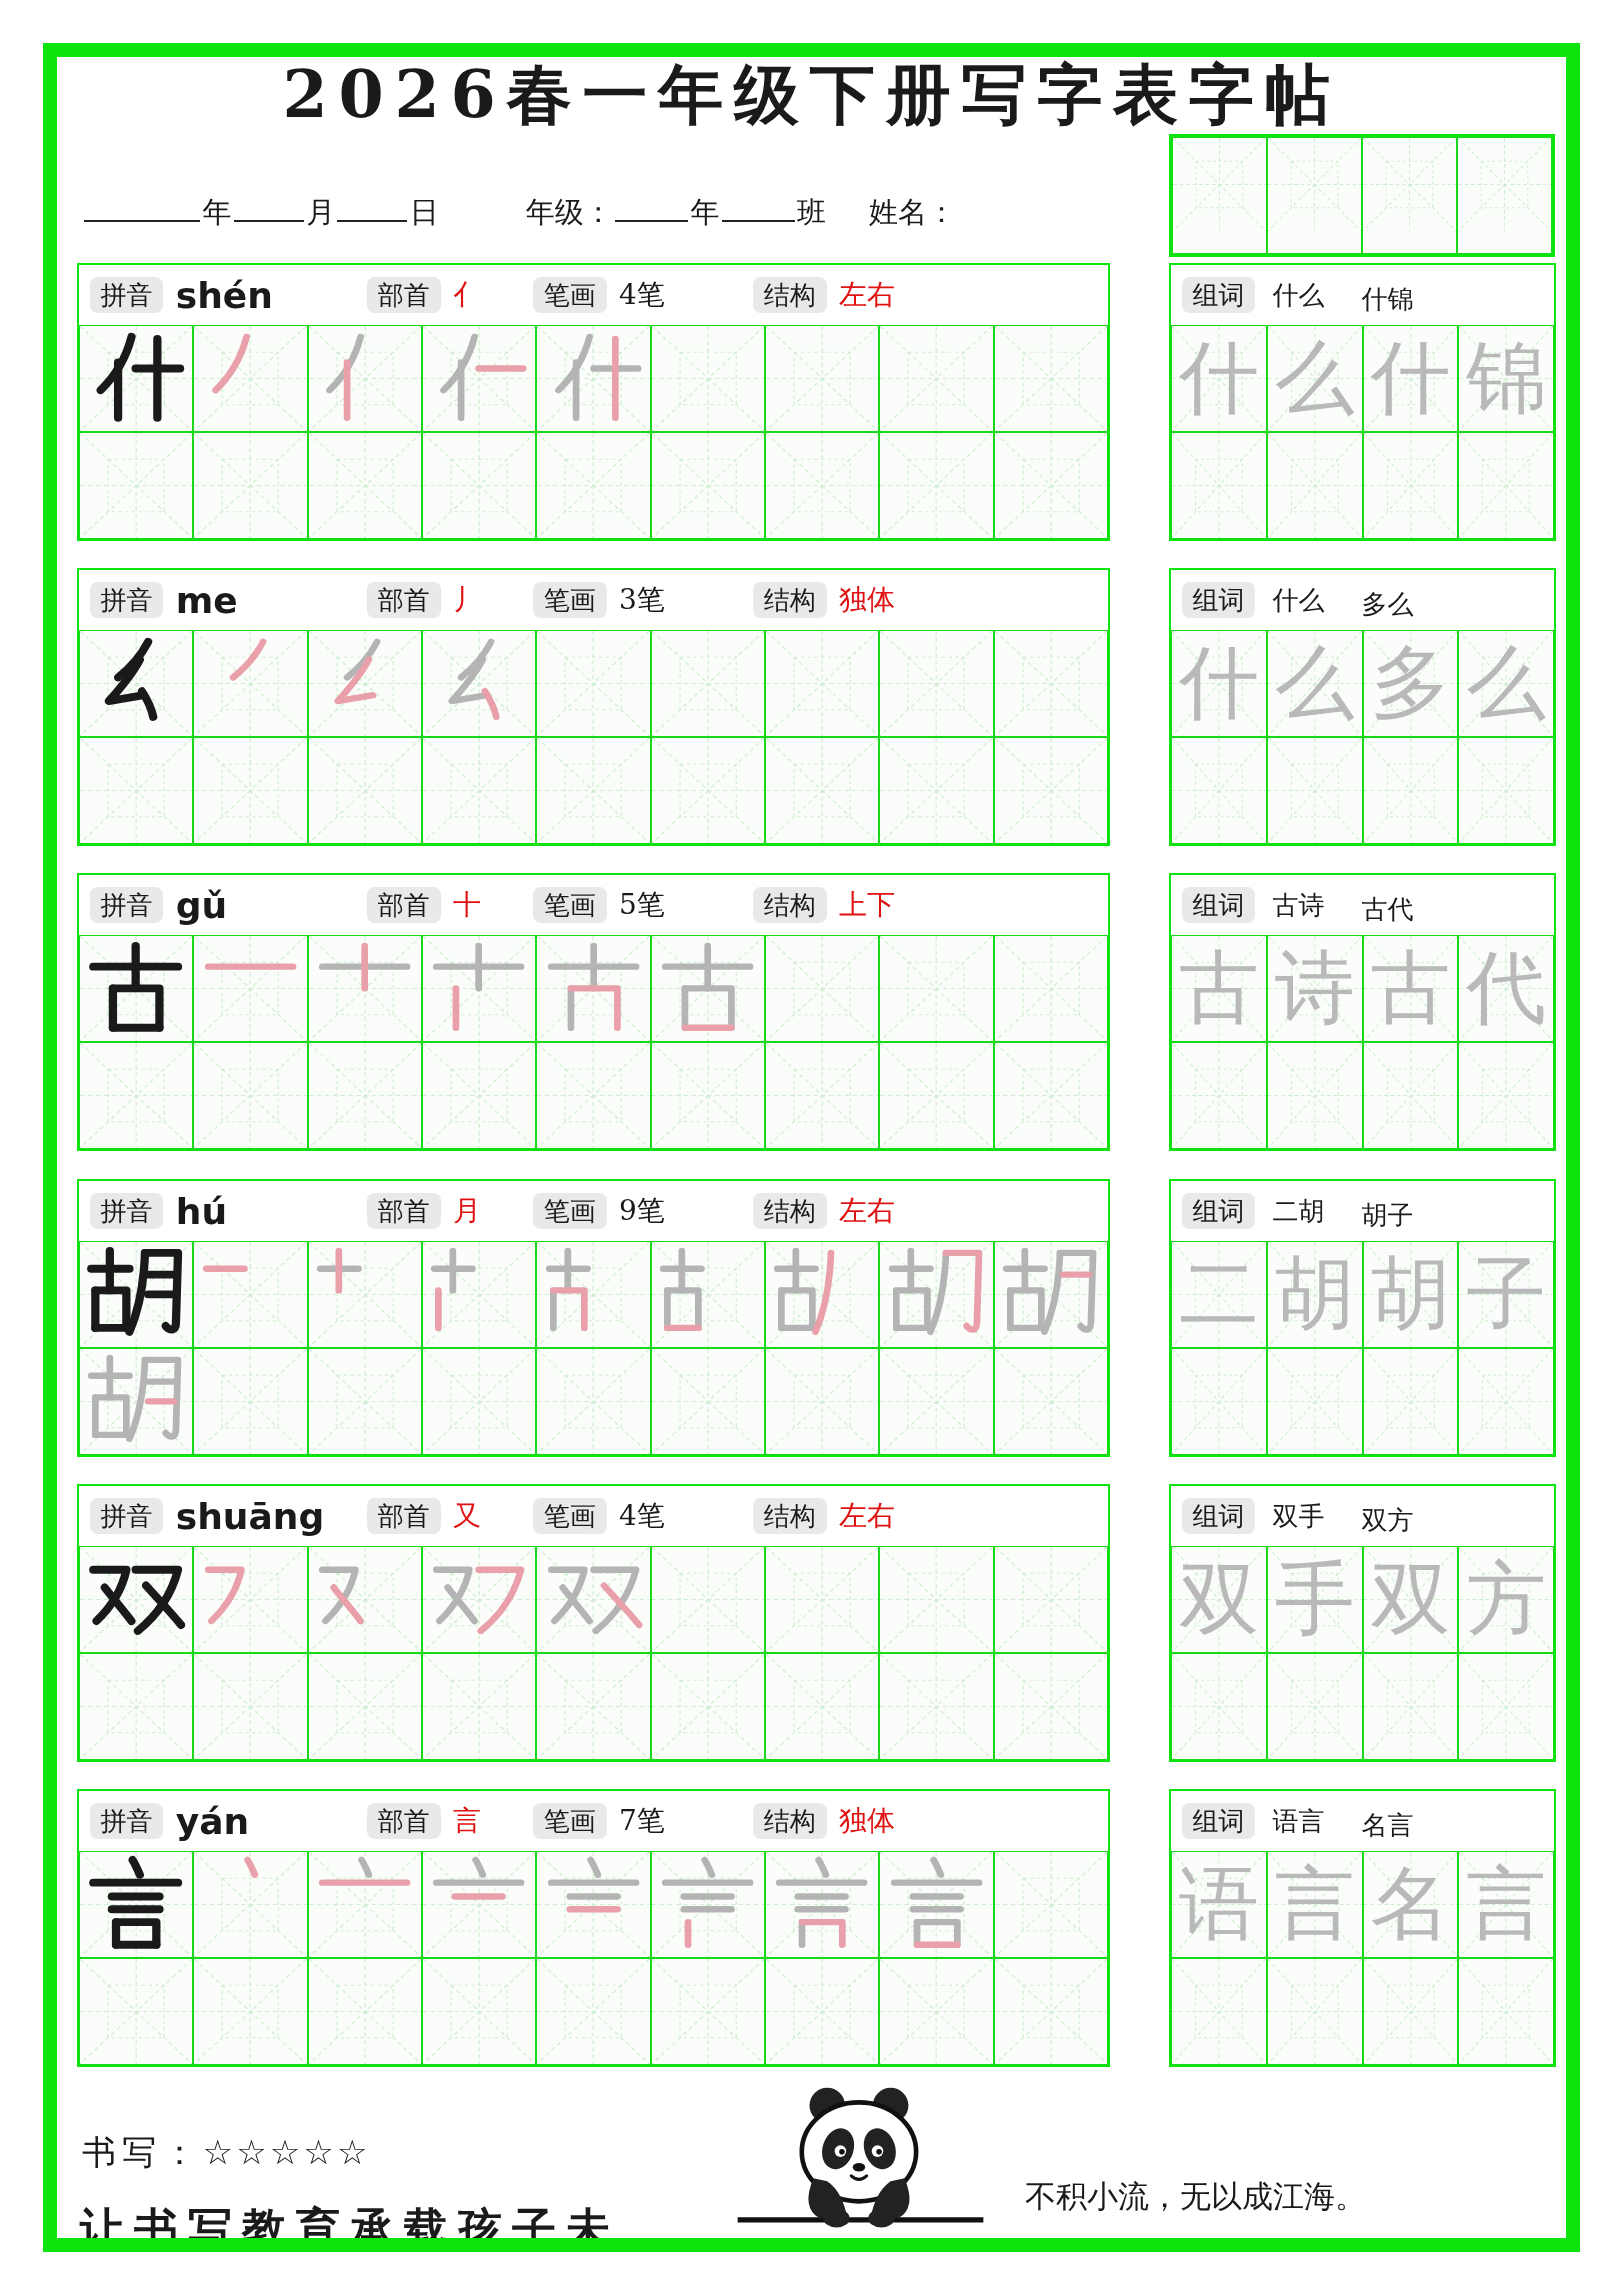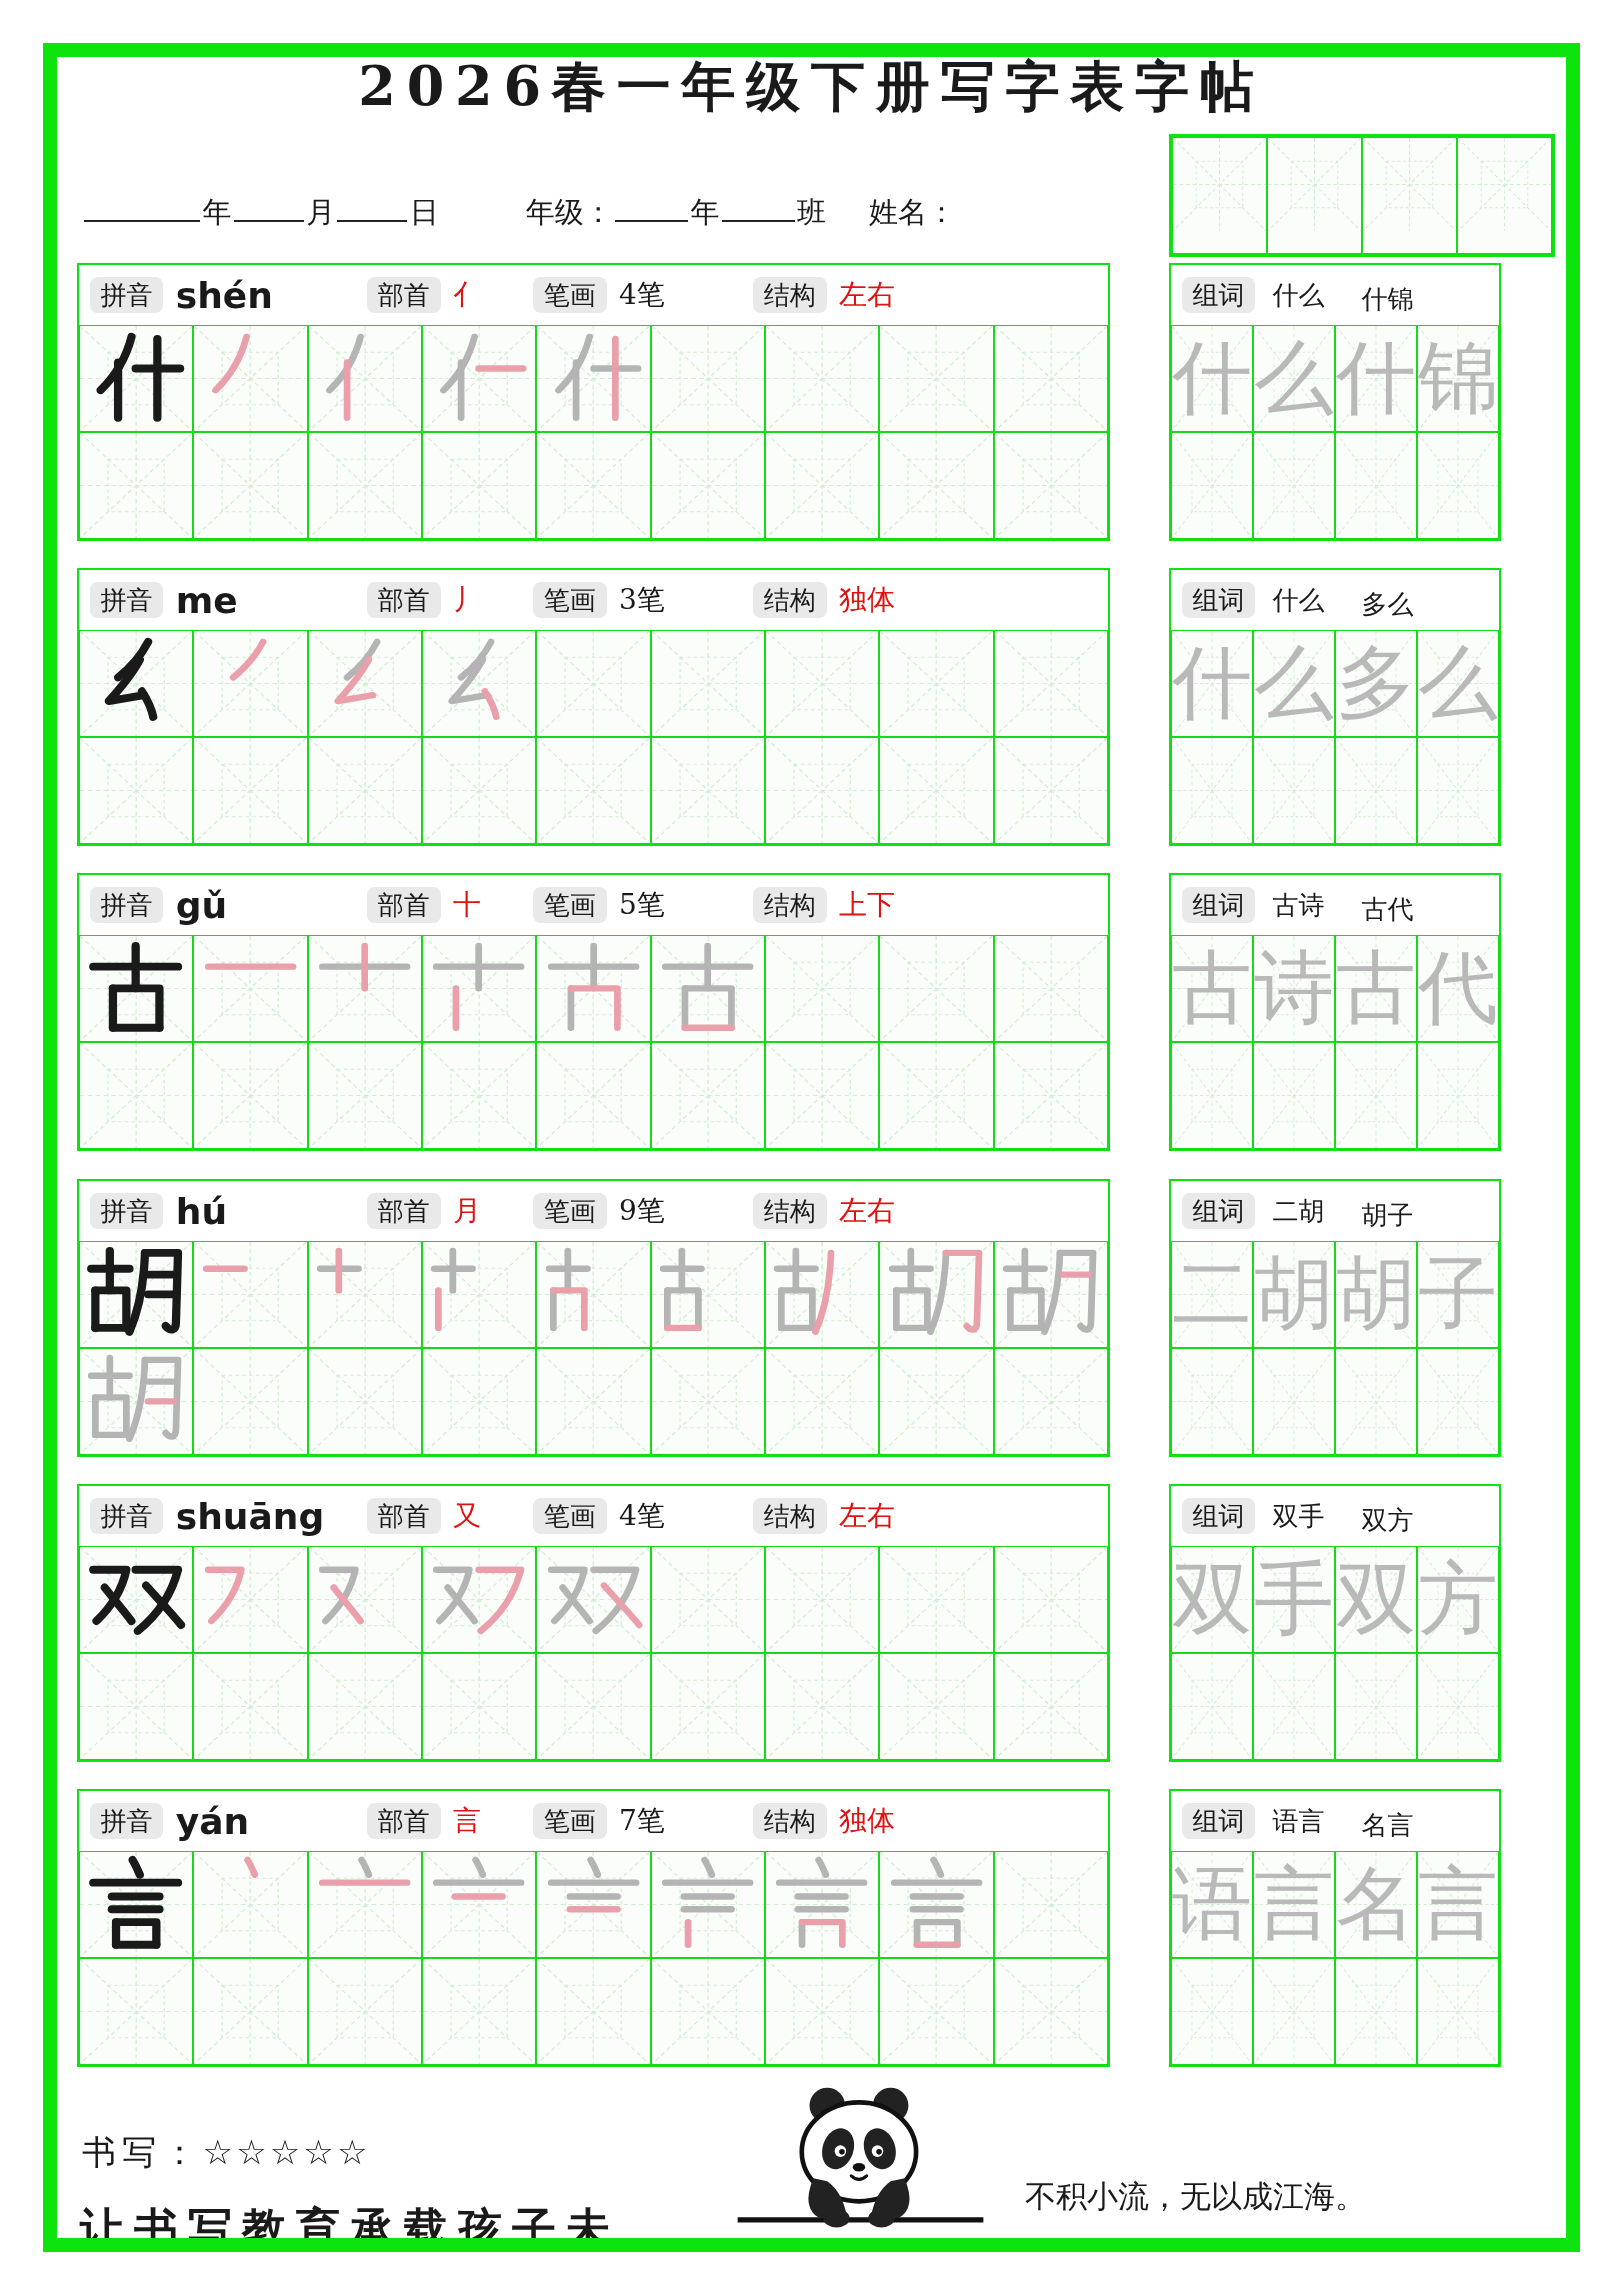--- a/index.html
+++ b/index.html
@@ -7,21 +7,21 @@
     width:1623px;height:2295px;position:relative;background:#ffffff;
     font-family:"DejaVu Serif", serif;color:#1a1a1a;overflow:hidden;
   }
   
   .frame{
     position:absolute;left:43px;top:43px;right:43px;bottom:43px;
     border:14px solid #0de30d;z-index:50;pointer-events:none;
   }
   .title{
     position:absolute;top:51px;left:0;width:100%;text-align:center;
-    font-size:54px;font-weight:700;letter-spacing:10.8px;
+    font-size:65px;font-weight:700;letter-spacing:10.8px;
     font-family:"DejaVu Serif", serif;z-index:5;
   }
   
   .dateline{
     position:absolute;top:193px;left:82px;font-size:29px;z-index:5;
     white-space:nowrap;
   }
   .blank{
     display:inline-block;border-bottom:2.3px solid #222;height:26px;
     margin:0 2.3px;vertical-align:baseline;
@@ -35,21 +35,21 @@
     grid-template-columns:repeat(4,95px);grid-template-rows:117px;
     border:3.1px solid #0de30d;background:#fff;z-index:5;
   }
   .ncell{position:relative;border:1.5px solid #17d917;background:#fbfdfb;}
   
   .blk{
     position:absolute;background:#ffffff;border:2.3px solid #0de30d;
     box-sizing:border-box;z-index:5;
   }
   .blk-left{left:77px;width:1033px;height:278px;}
-  .blk-right{left:1169px;width:332px;height:278px;}
+  .blk-right{left:1169px;width:387px;height:278px;}
   .hdr{position:relative;height:60px;text-align:center;}
   .hgroup{position:absolute;top:0;height:60px;display:flex;align-items:center;}
   .pill{
     background:#e9e9e9;border-radius:7.7px;padding:3.9px 10.8px;
     font-size:26px;line-height:1.1;white-space:nowrap;
   }
   .hval{font-size:28px;margin-left:12.4px;white-space:nowrap;}
   .hval.pinyin{font-family:"DejaVu Sans", sans-serif;font-size:36px;font-weight:bold;}
   .hval.red{color:#e01111;}
   .wordsval{font-size:26px;margin-left:17px;white-space:nowrap;}

